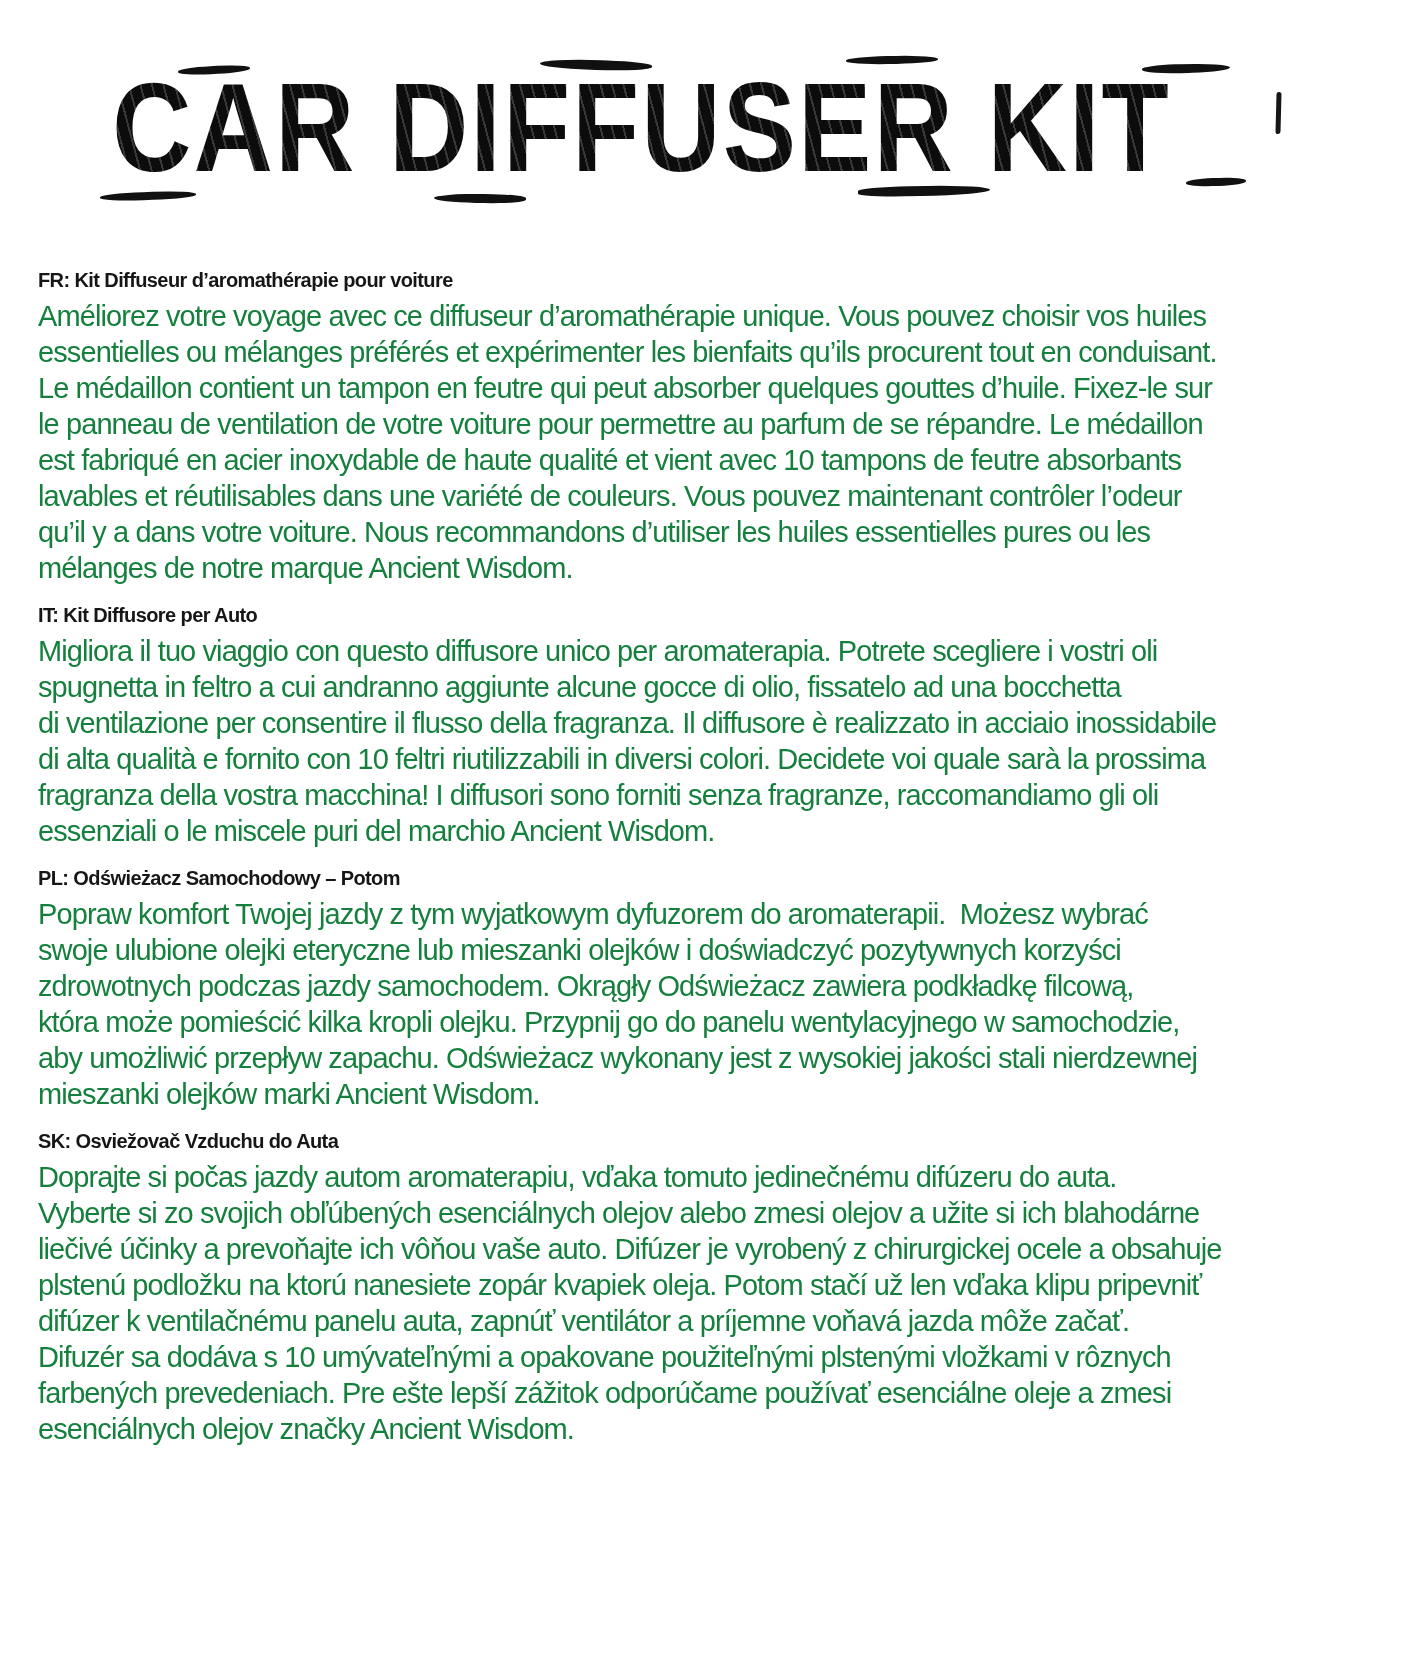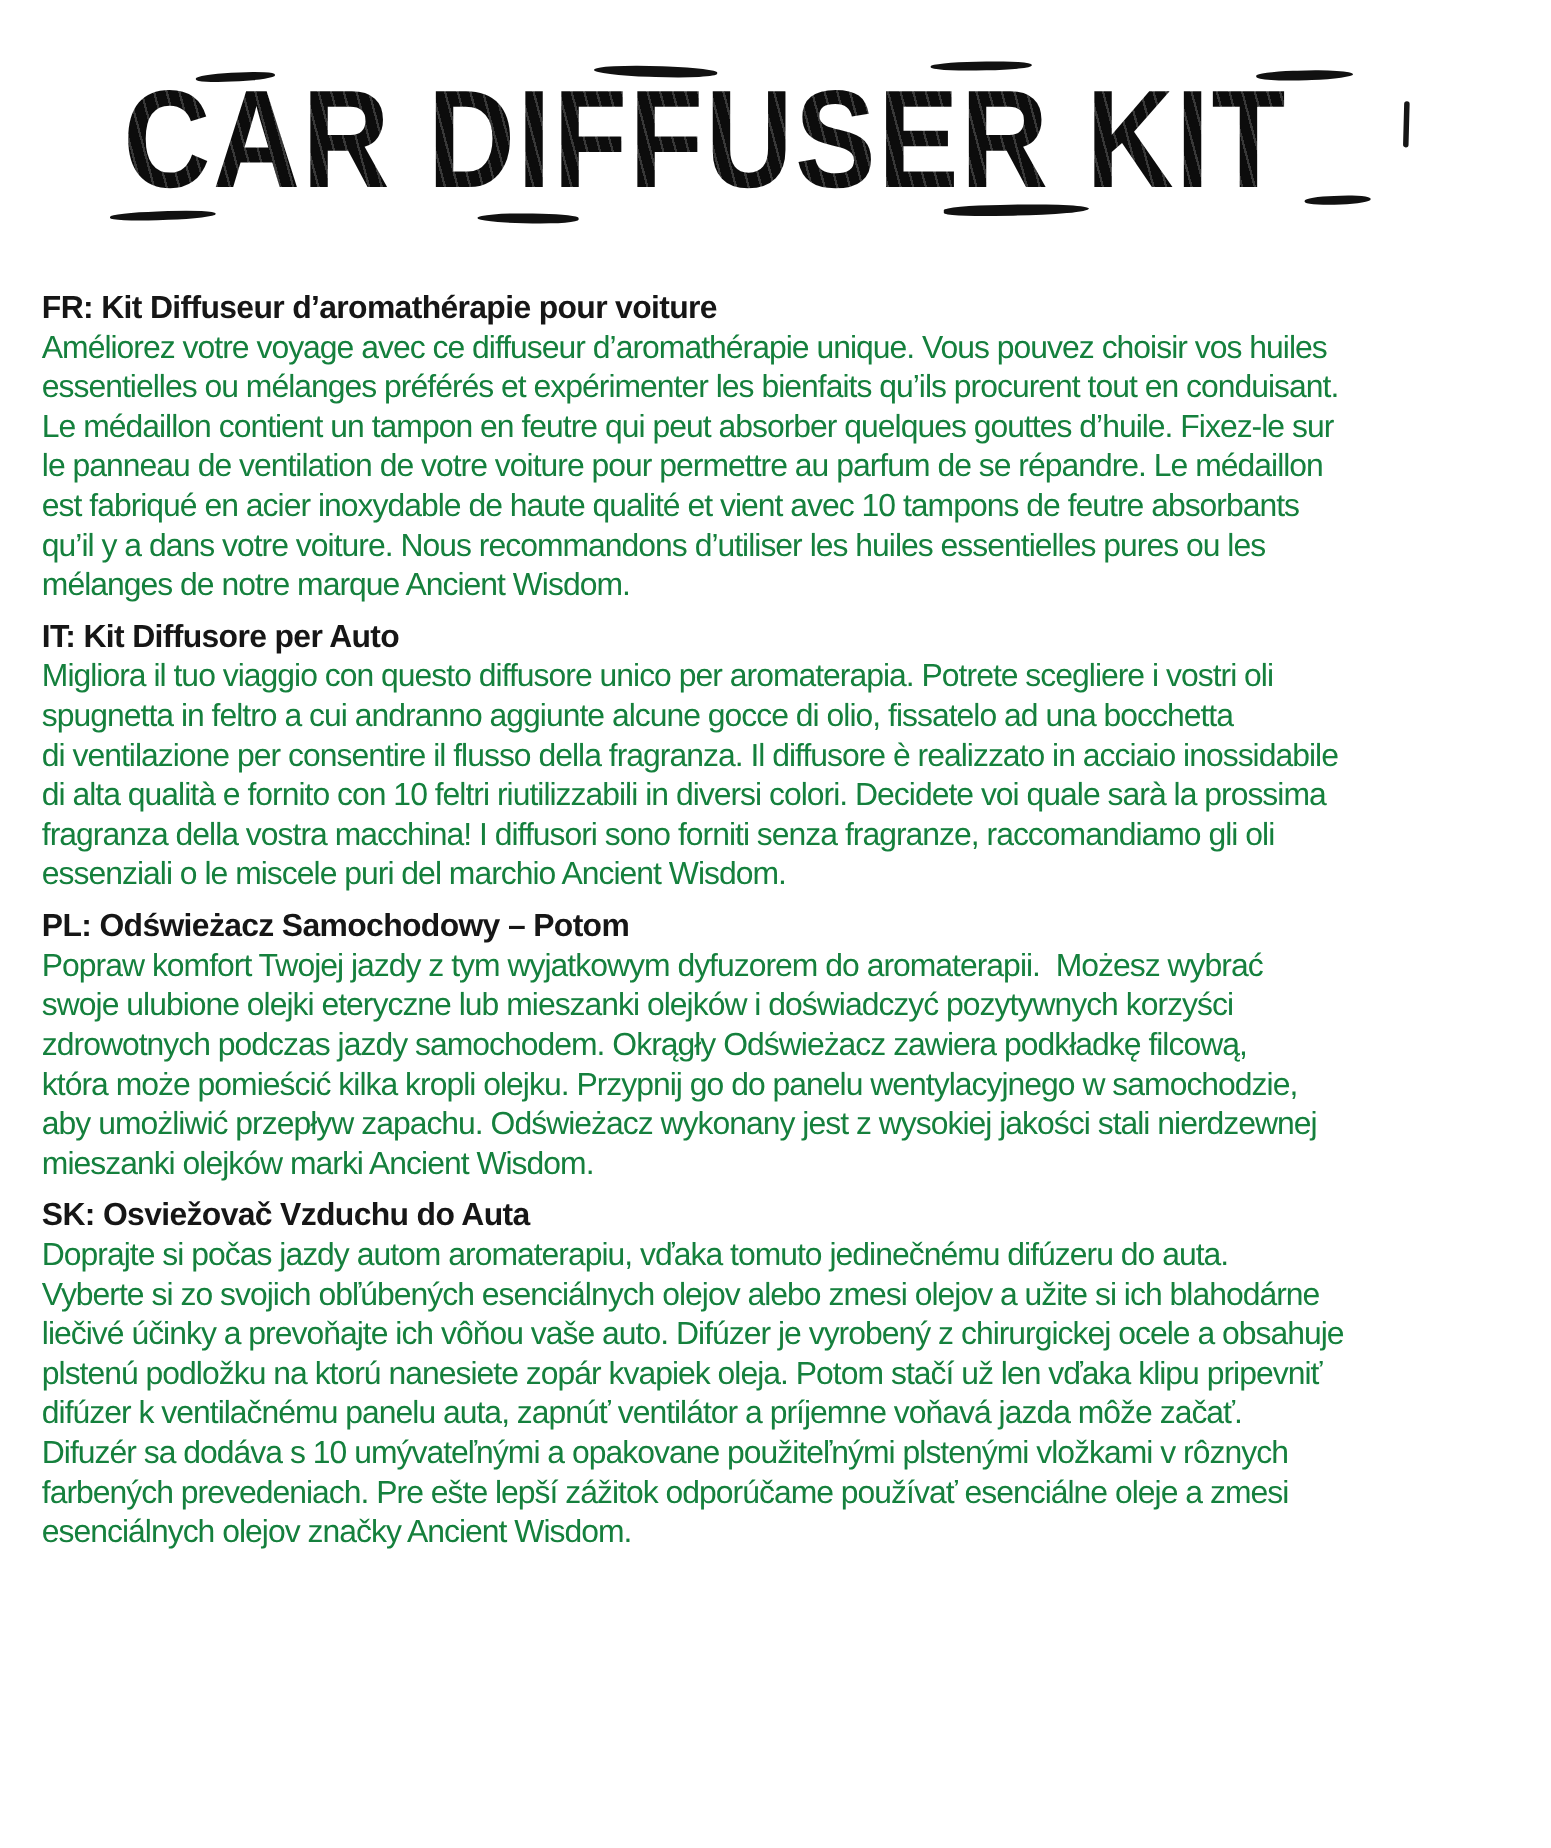--- a/index.html
+++ b/index.html
@@ -69,21 +69,21 @@
     transform: rotate(1.5deg);
   }
 
   
   main {
     padding: 0 40px 0 38px;
   }
   section { margin: 0; }
   h2 {
     margin: 11px 0 0 0;
-    font-size: 29px;
+    font-size: 20px;
     font-weight: bold;
     line-height: 36px;
     letter-spacing: -0.6px;
     white-space: pre;
     color: #161616;
   }
   section.first h2 { margin-top: 50px; }
   .line {
     font-size: 29px;
     line-height: 36px;
@@ -112,20 +112,21 @@
 
   <main>
 
     <section class="first">
       <h2>FR: Kit Diffuseur d’aromathérapie pour voiture</h2>
       <div class="line">Améliorez votre voyage avec ce diffuseur d’aromathérapie unique. Vous pouvez choisir vos huiles</div>
       <div class="line">essentielles ou mélanges préférés et expérimenter les bienfaits qu’ils procurent tout en conduisant.</div>
       <div class="line">Le médaillon contient un tampon en feutre qui peut absorber quelques gouttes d’huile. Fixez-le sur</div>
       <div class="line">le panneau de ventilation de votre voiture pour permettre au parfum de se répandre. Le médaillon</div>
       <div class="line">est fabriqué en acier inoxydable de haute qualité et vient avec 10 tampons de feutre absorbants</div>
+      <div class="line">lavables et réutilisables dans une variété de couleurs. Vous pouvez maintenant contrôler l’odeur</div>
       <div class="line">qu’il y a dans votre voiture. Nous recommandons d’utiliser les huiles essentielles pures ou les</div>
       <div class="line">mélanges de notre marque Ancient Wisdom.</div>
     </section>
 
     <section>
       <h2>IT: Kit Diffusore per Auto</h2>
       <div class="line">Migliora il tuo viaggio con questo diffusore unico per aromaterapia. Potrete scegliere i vostri oli</div>
       <div class="line">spugnetta in feltro a cui andranno aggiunte alcune gocce di olio, fissatelo ad una bocchetta</div>
       <div class="line">di ventilazione per consentire il flusso della fragranza. Il diffusore è realizzato in acciaio inossidabile</div>
       <div class="line">di alta qualità e fornito con 10 feltri riutilizzabili in diversi colori. Decidete voi quale sarà la prossima</div>

